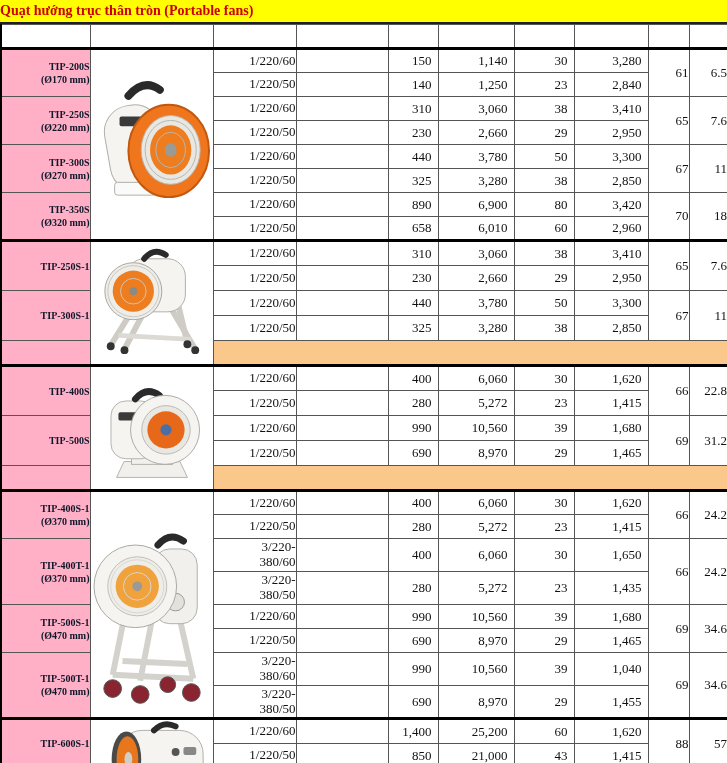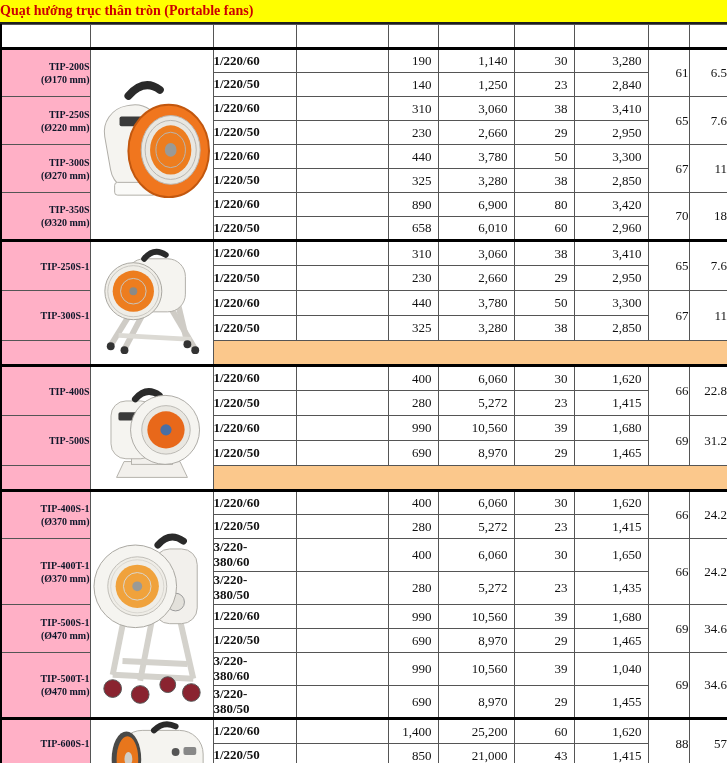--- a/index.html
+++ b/index.html
@@ -41,21 +41,21 @@
     color:#0f172a;font-weight:bold;font-size:10px;
     text-align:right;line-height:1.3;
   }
   td.image-cell{background:#fff;}
   .imgbox{display:flex;align-items:center;justify-content:center;overflow:hidden;}
   .imgbox.img-0{height:186px;}
   .imgbox.img-1{height:114px;}
   .imgbox.img-2{height:112px;}
   .imgbox.img-3{height:222px;}
   .imgbox.img-4{height:47px;align-items:flex-start;}
-  td.volt{text-align:left;line-height:1.15;font-weight:bold;}
+  td.volt{text-align:right;line-height:1.15;}
   td.num{text-align:right;padding-right:6px;font-variant-numeric:tabular-nums;}
   td.mid{text-align:right;}
   td.sep-orange{background:#FBC88C;}
   td.spec-empty{background:#fff;}
 </style>
 </head>
 <body>
 
 <div class="banner">
   <span>Quạt hướng trục thân tròn (Portable fans)</span>
@@ -111,21 +111,21 @@
                 <ellipse cx="79" cy="95" rx="15" ry="18"></ellipse>
               </g>
 <ellipse cx="79" cy="95" rx="6" ry="7" fill="#9a9a96"></ellipse>
             </svg>
           </div>
         </td>
         <td class="volt">
           <div>1/220/60</div>
         </td>
         <td class="spec-empty"></td>
-        <td class="num">190</td>
+        <td class="num">150</td>
         <td class="num">1,140</td>
         <td class="num">30</td>
         <td class="num">3,280</td>
         <td class="mid" rowspan="2">61</td>
         <td class="mid" rowspan="2">6.5</td>
       </tr>
       <tr>
         <td class="volt">
           <div>1/220/50</div>
         </td>

